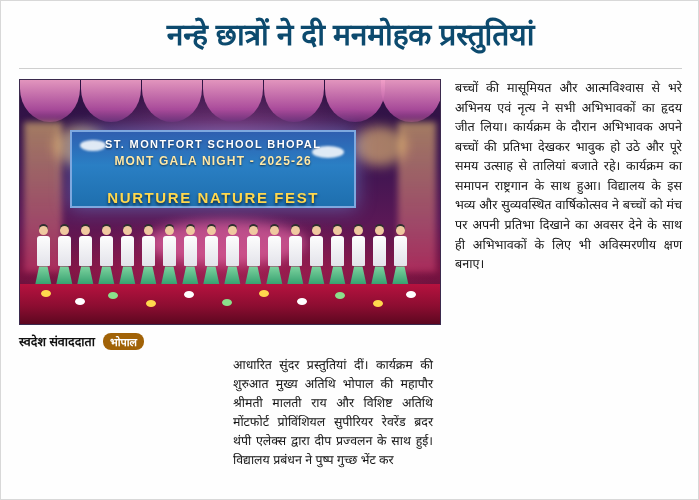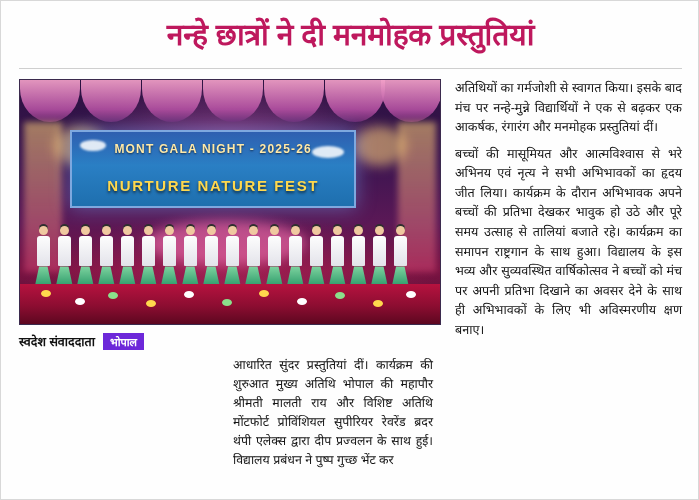--- a/index.html
+++ b/index.html
@@ -25,21 +25,21 @@
   }
 
   
   .headline {
     text-align: center;
     font-family: "Liberation Sans", sans-serif;
     font-weight: bold;
     font-size: 30px;
     line-height: 1.18;
     letter-spacing: -0.2px;
-    color: #be185d;
+    color: #0c4a6e;
     margin: 6px 0 10px 0;
     padding-bottom: 6px;
   }
   .rule {
     height: 1px;
     background: #cfcfcf;
     margin: 0 0 10px 0;
   }
 
   
@@ -203,23 +203,23 @@
   }
   .byline .author {
     font-weight: bold;
     font-size: 12.5px;
     color: #111;
   }
   .byline .place {
     font-weight: bold;
     font-size: 11px;
     color: #ffffff;
-    background: #6d28d9;
+    background: #a16207;
     padding: 1px 7px;
-    border-radius: 0;
+    border-radius: 8px;
   }
 
   
   .text-cols {
     margin-top: 6px;
     display: flex;
     gap: 14px;
   }
   .col {
     width: 200px;
@@ -265,20 +265,21 @@
         <div class="sidepanel" style="left:1%;"></div>
         <div class="sidepanel" style="right:1%;"></div>
 
         <div class="spot" style="left:8%;  top:46px; width:52px; height:40px; background:#ffd27a;"></div>
         <div class="spot" style="right:8%; top:46px; width:52px; height:40px; background:#ffd27a;"></div>
         <div class="spot" style="left:30%; top:140px; width:160px; height:46px; background:#ff7ab8;"></div>
 
         <div class="banner">
           <div class="cloud" style="left:8px;  top:8px;  width:26px; height:11px;"></div>
           <div class="cloud" style="right:10px; top:14px; width:32px; height:12px;"></div>
+          <div class="l1">ST. MONTFORT SCHOOL BHOPAL</div>
           <div class="l2">MONT GALA NIGHT - 2025-26</div>
           <div class="l3">NURTURE NATURE FEST</div>
         </div>
 
         <div class="performers">
           <div class="kid" style="left:4%;">  
               <div class="head"></div>
               <div class="torso"></div>
               <div class="skirt"></div>
             </div>
@@ -393,18 +394,17 @@
         <div class="col">
         </div>
         <div class="col">
           <p>आधारित सुंदर प्रस्तुतियां दीं। कार्यक्रम की शुरुआत मुख्य अतिथि भोपाल की महापौर श्रीमती मालती राय और विशिष्ट अतिथि मोंटफोर्ट प्रोविंशियल सुपीरियर रेवरेंड ब्रदर थंपी एलेक्स द्वारा दीप प्रज्वलन के साथ हुई। विद्यालय प्रबंधन ने पुष्प गुच्छ भेंट कर</p>
         </div>
       </div>
 
     </div>
 
     <div class="right-col">
-      <p>अतिथियों का गर्मजोशी से स्वागत किया। इसके बाद मंच पर नन्हे-मुन्ने विद्यार्थियों ने एक से बढ़कर एक आकर्षक, रंगारंग और मनमोहक प्रस्तुतियां दीं।</p>
       <p>बच्चों की मासूमियत और आत्मविश्वास से भरे अभिनय एवं नृत्य ने सभी अभिभावकों का हृदय जीत लिया। कार्यक्रम के दौरान अभिभावक अपने बच्चों की प्रतिभा देखकर भावुक हो उठे और पूरे समय उत्साह से तालियां बजाते रहे। कार्यक्रम का समापन राष्ट्रगान के साथ हुआ। विद्यालय के इस भव्य और सुव्यवस्थित वार्षिकोत्सव ने बच्चों को मंच पर अपनी प्रतिभा दिखाने का अवसर देने के साथ ही अभिभावकों के लिए भी अविस्मरणीय क्षण बनाए।</p>
     </div>
 
   </div>
 </div>
 
 </body></html>

